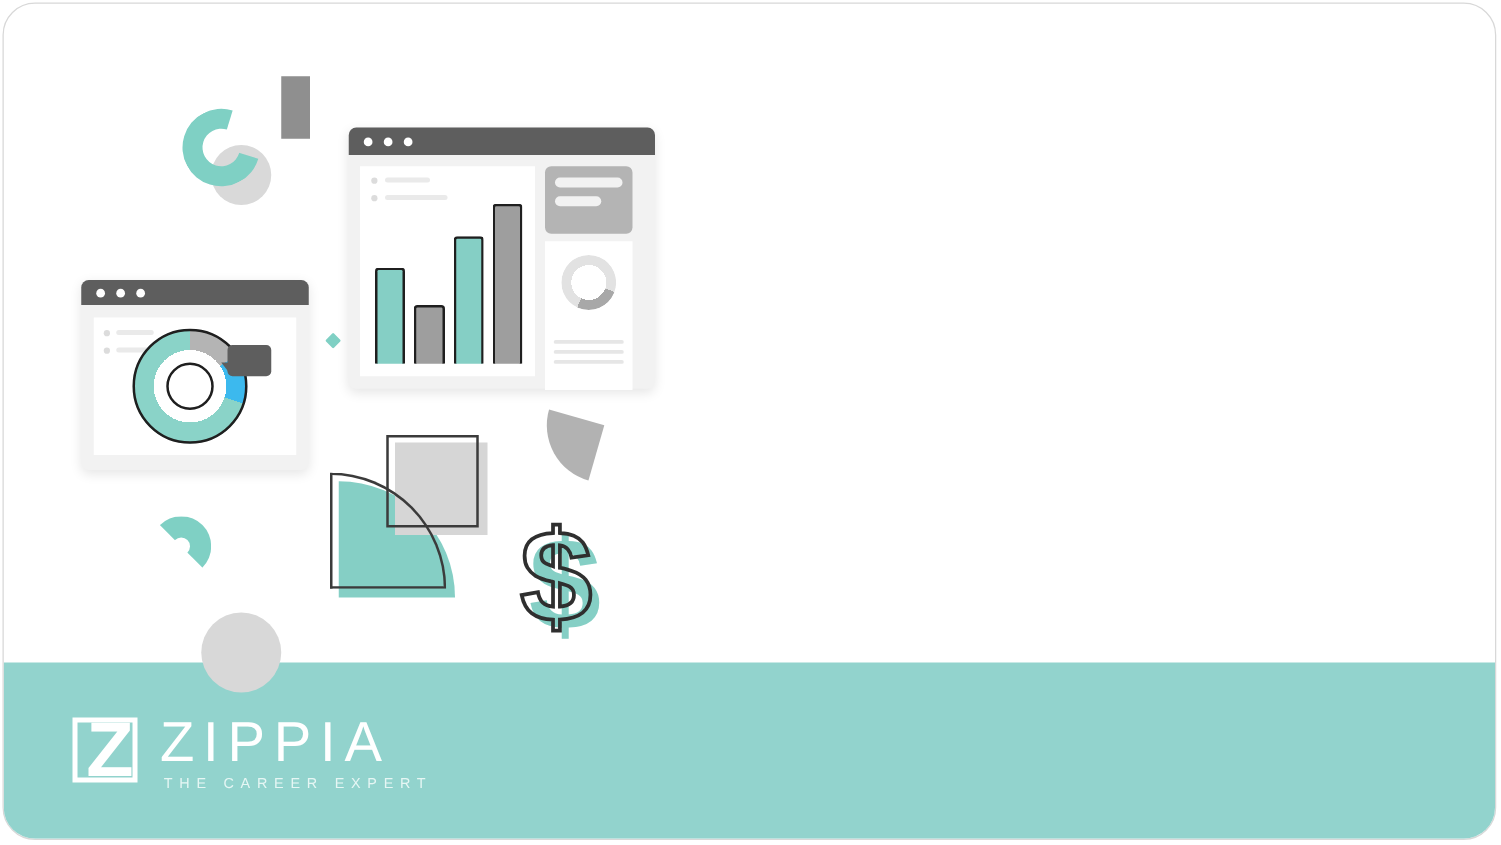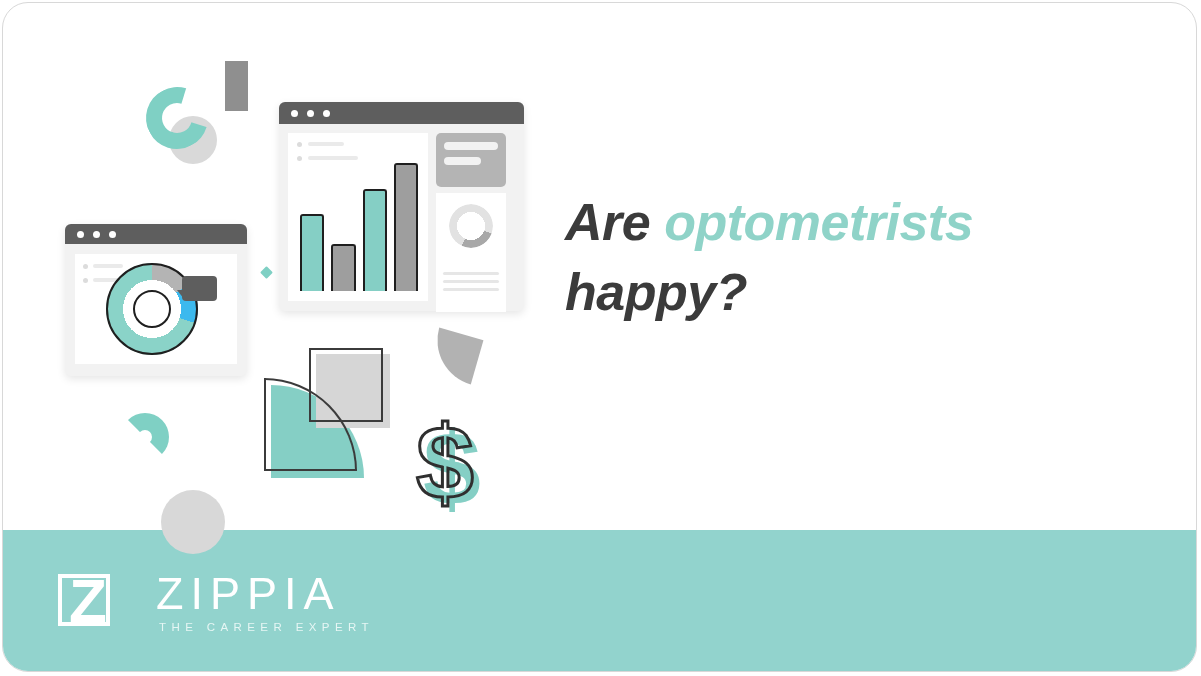--- a/index.html
+++ b/index.html
@@ -71,21 +71,21 @@
     height: 66px;
     font-weight: bold;
     color: #ffffff;
     font-size: 62px;
     line-height: 66px;
     text-align: center;
     font-family: "Liberation Sans", sans-serif;
     letter-spacing: -2px;
   }
   .logo-text {
-    margin-left: 38px;
+    margin-left: 10px;
     padding-top: 2px;
   }
   .logo-word {
     color: #ffffff;
     font-size: 45px;
     line-height: 46px;
     letter-spacing: 7px;
     font-weight: 300;
     font-family: "Liberation Sans", sans-serif;
   }
@@ -479,24 +479,20 @@
   <div class="ill quarter-teal"></div>
   <div class="ill sq-gray"></div>
   <div class="ill sq-outline"></div>
   <div class="ill quarter-outline"></div>
 
   <div class="ill dollar">
     <span class="shadow">$</span>
     <span class="outline">$</span>
   </div>
 
-  <div class="headline">
-    <span>Are </span><span class="hl-accent">optometrists</span><br>
-    <span>happy?</span>
-  </div>
 
   <div class="footer-band"></div>
   <div class="ill circle-big"></div>
 
   <div class="logo">
     <div class="logo-mark">
       <span class="sq"></span>
       <span class="zed">Z</span>
     </div>
     <div class="logo-text">

